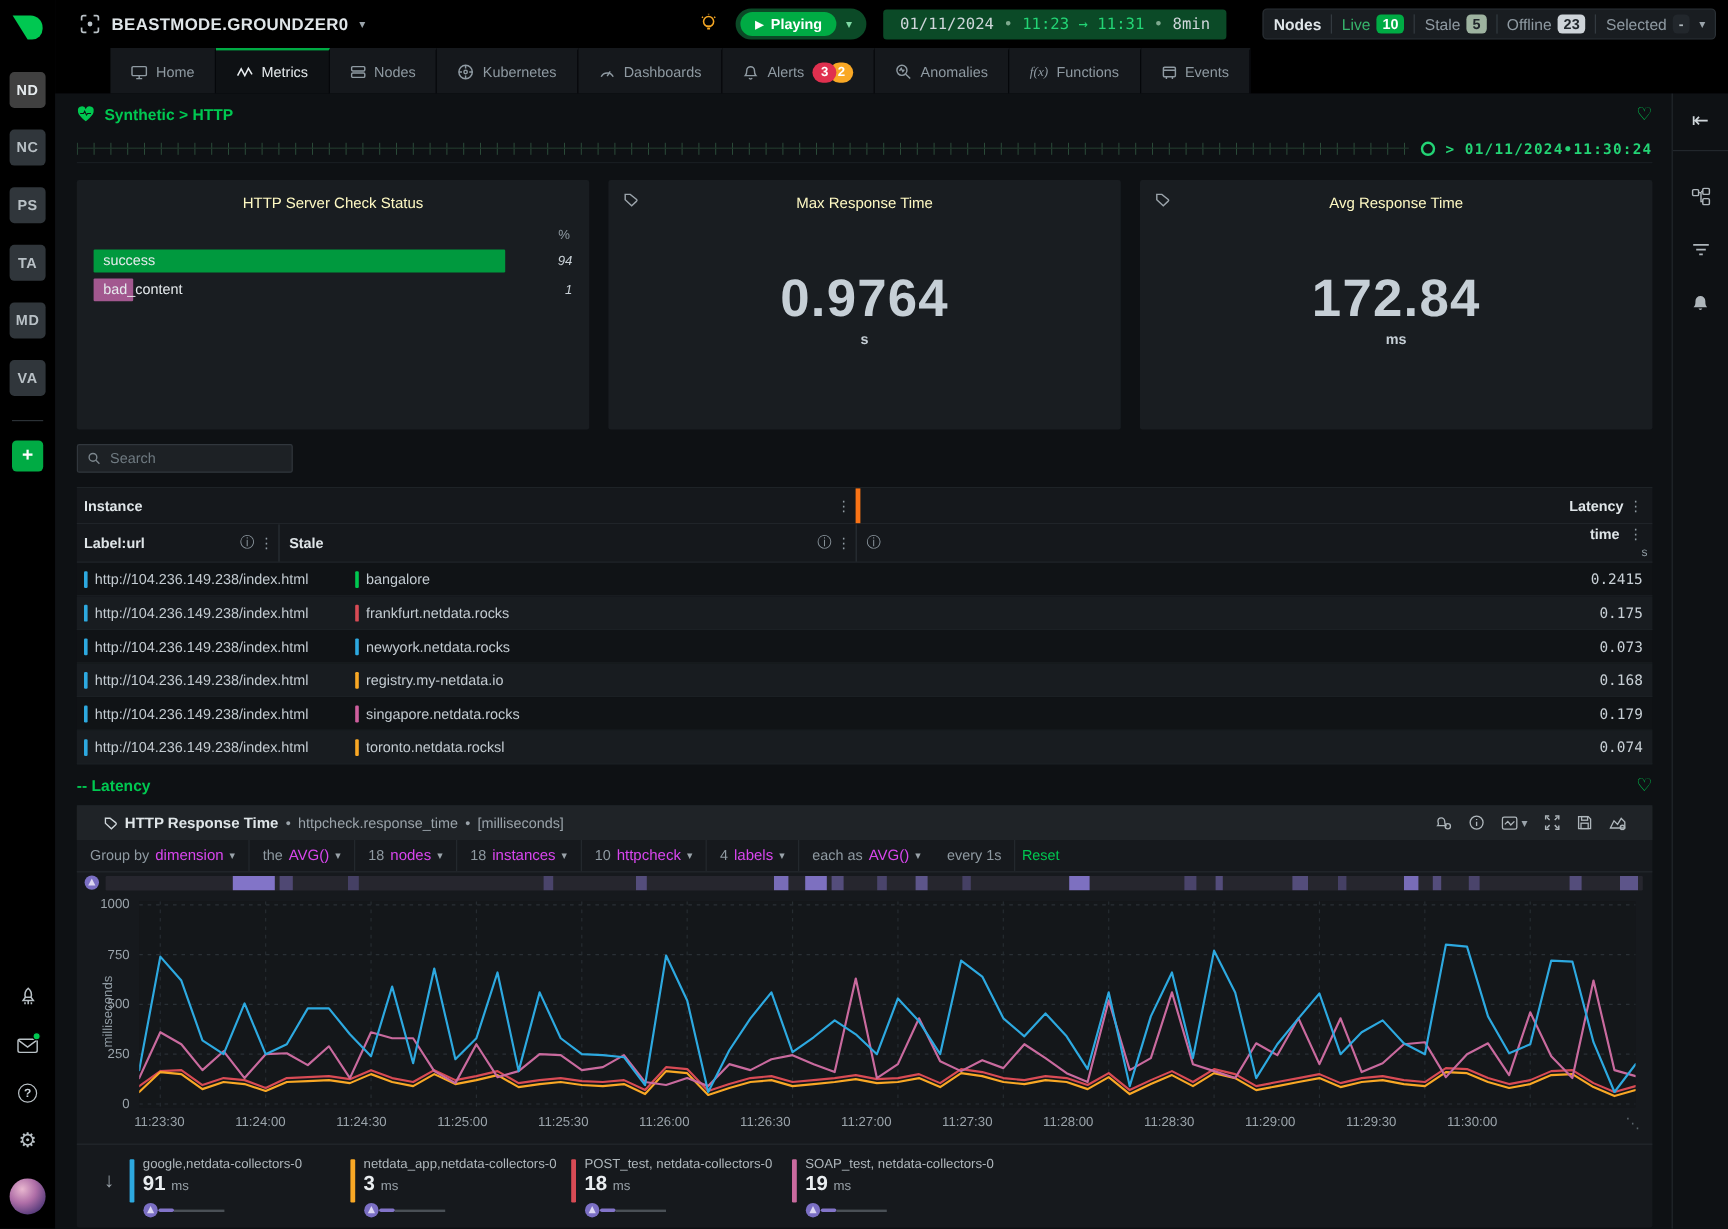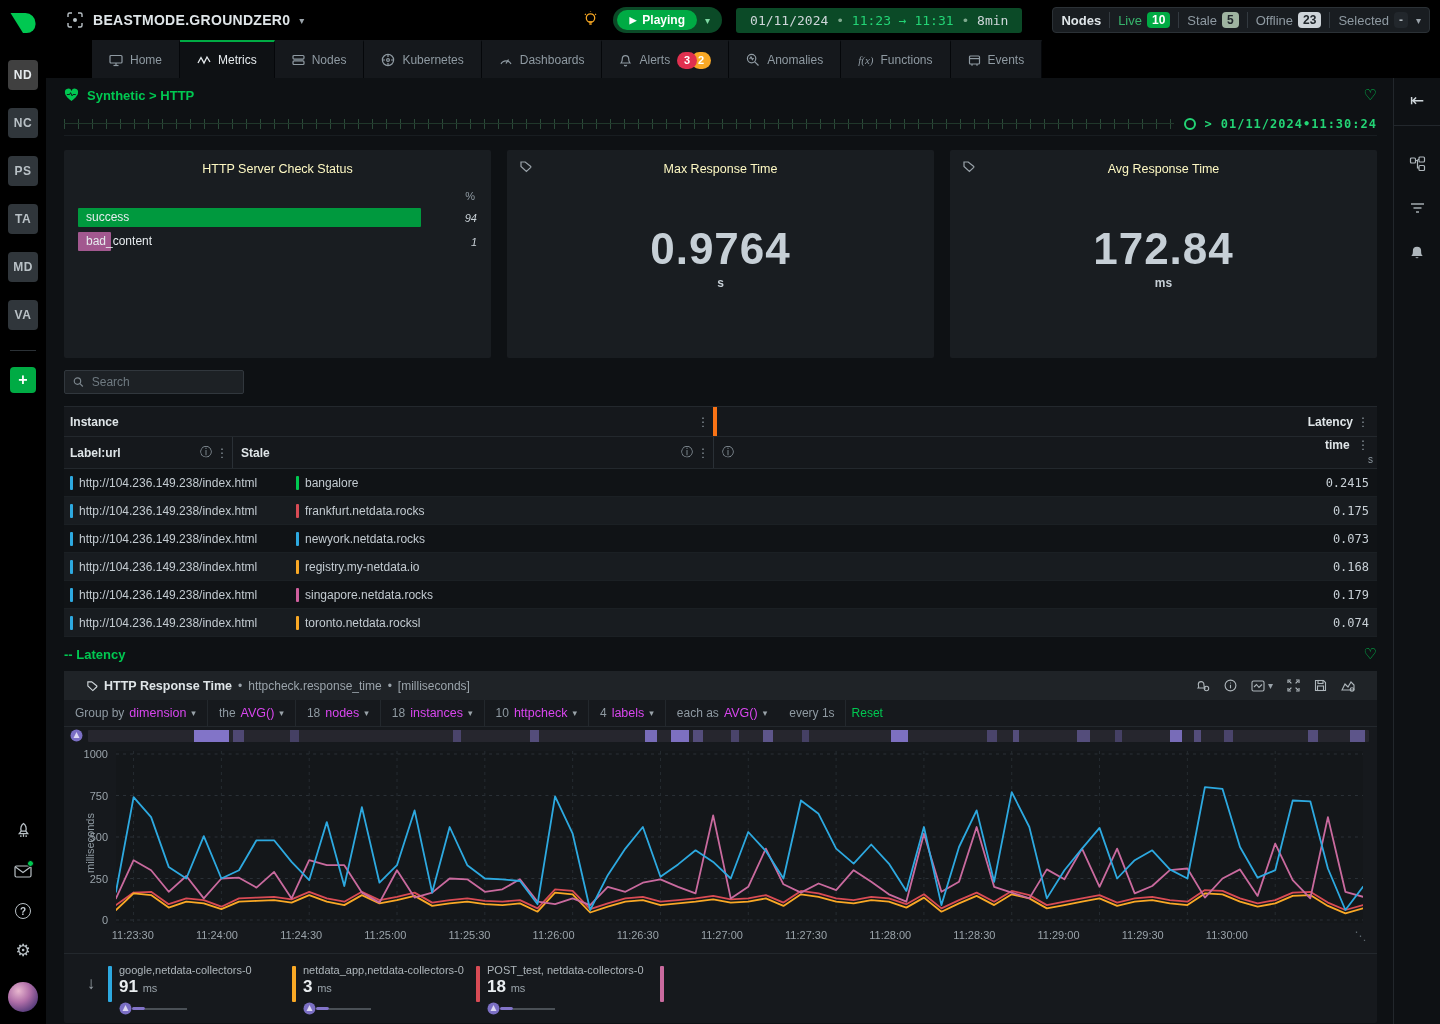--- a/index.html
+++ b/index.html
@@ -774,20 +774,33 @@
                       <path d="M6.5 3 L9.5 9 H3.5 Z" fill="#dcd7f2"></path>
                     </svg>
                   <span class="lg-line-a"></span>
                     <span class="lg-line-b"></span>
                 </div>
               </span>
             </div>
 
             <div class="lg-item">
               <span class="lg-bar" style="background-color: rgb(201, 106, 158);"></span>
+              <span>
+                <div class="lg-name">SOAP_test, netdata-collectors-0</div>
+                <div class="lg-val"><span>19</span>
+                  <span class="lg-unit">ms</span></div>
+                <div class="lg-slider">
+                  <svg class="icon" width="13" height="13" viewBox="0 0 13 13">
+                      <circle cx="6.5" cy="6.5" r="6" fill="#7b6fc4"></circle>
+                      <path d="M6.5 3 L9.5 9 H3.5 Z" fill="#dcd7f2"></path>
+                    </svg>
+                  <span class="lg-line-a"></span>
+                    <span class="lg-line-b"></span>
+                </div>
+              </span>
             </div>
           </div>
         </div>
       </div>
 
       <aside class="rightbar">
         <div class="rb-first">
           <span class="collapse-glyph">⇤</span>
         </div>
         <span class="rb-ic">

